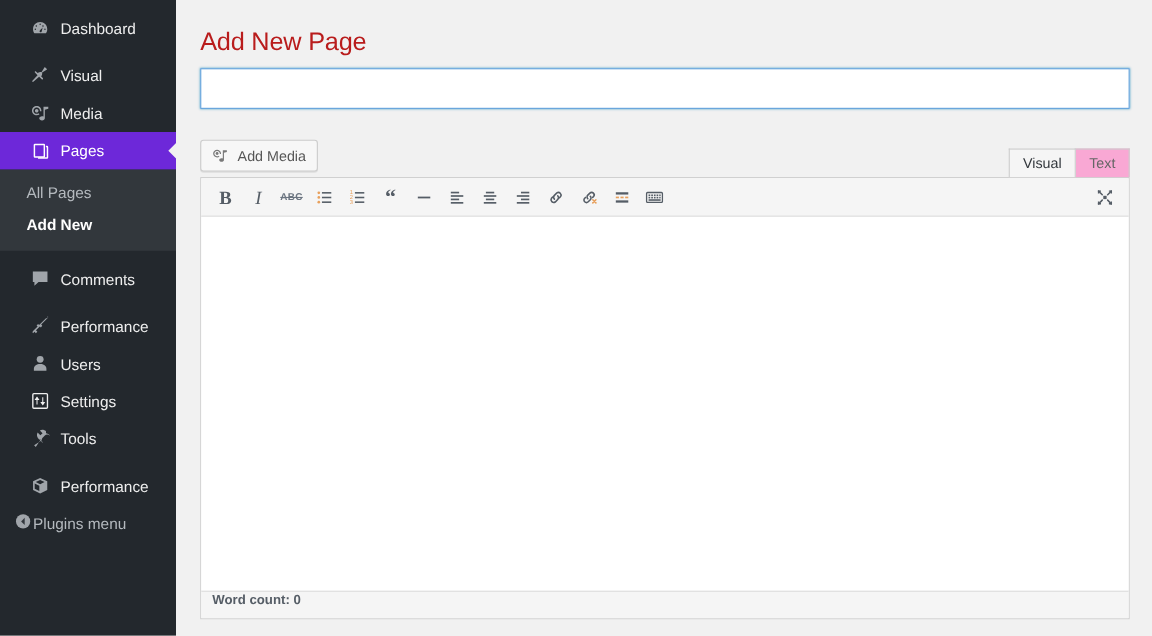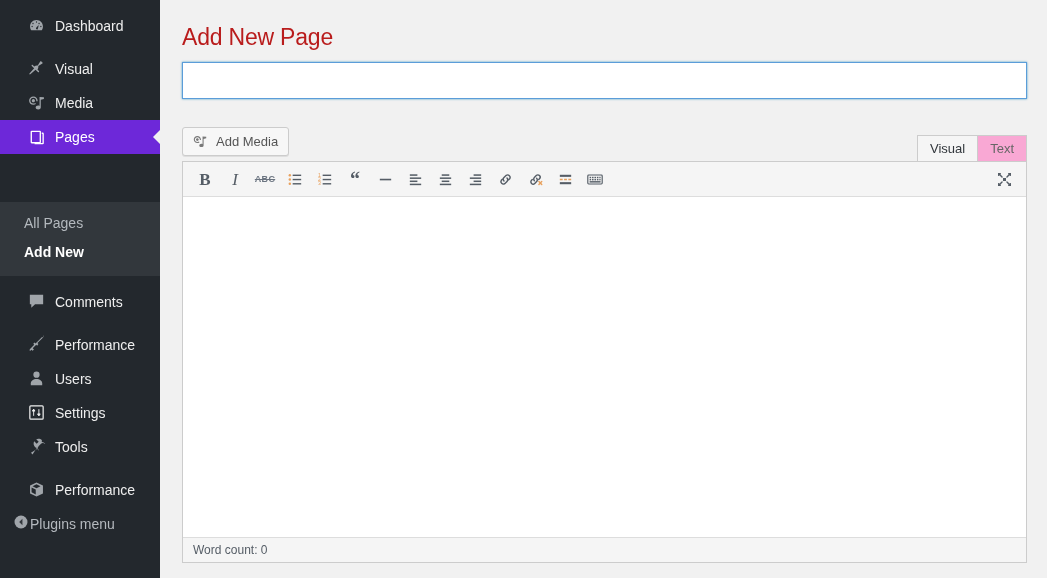--- a/index.html
+++ b/index.html
@@ -53,21 +53,21 @@
     margin-top: -8px;
     width: 0; height: 0;
     border-top: 8px solid transparent;
     border-bottom: 8px solid transparent;
     border-right: 8px solid #f1f1f1;
   }
 
   .menu-gap { height: 9px; }
 
   
-  #submenu { background: #32373c; padding: 7px 0 9px 0; margin-top: 48px; }
+  #submenu { background: #32373c; padding: 7px 0 9px 0; }
   .submenu-item {
     display: block;
     padding: 5px 0 5px 24px;
     font-size: 14px;
     color: #b4b9be;
     cursor: pointer;
     line-height: 1.35;
   }
   .submenu-item.current { color: #fff; font-weight: bold; }
 
@@ -194,24 +194,24 @@
   #editor-body {
     height: 340px;
     background: #fff;
   }
 
   #statusbar {
     height: 25px;
     background: #f5f5f5;
     border-top: 1px solid #ddd;
     display: flex;
-    align-items: center;
     padding-left: 10px;
     font-size: 12px;
     color: #555d66;
+    font-weight: bold;
   }
 </style>
 </head>
 <body>
 
 <div id="app">
 
   <nav id="sidebar">
 
     <div class="menu-gap"></div>

